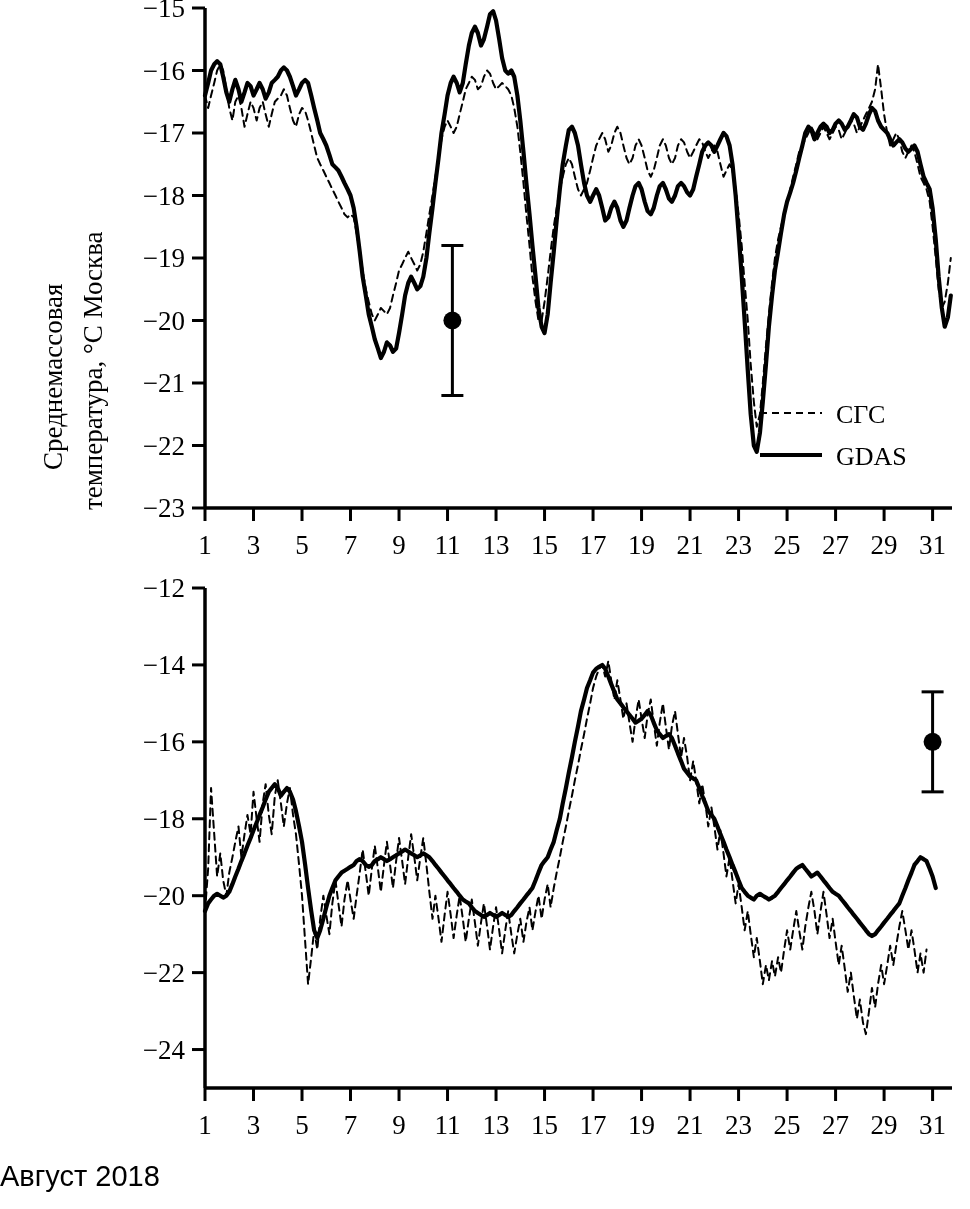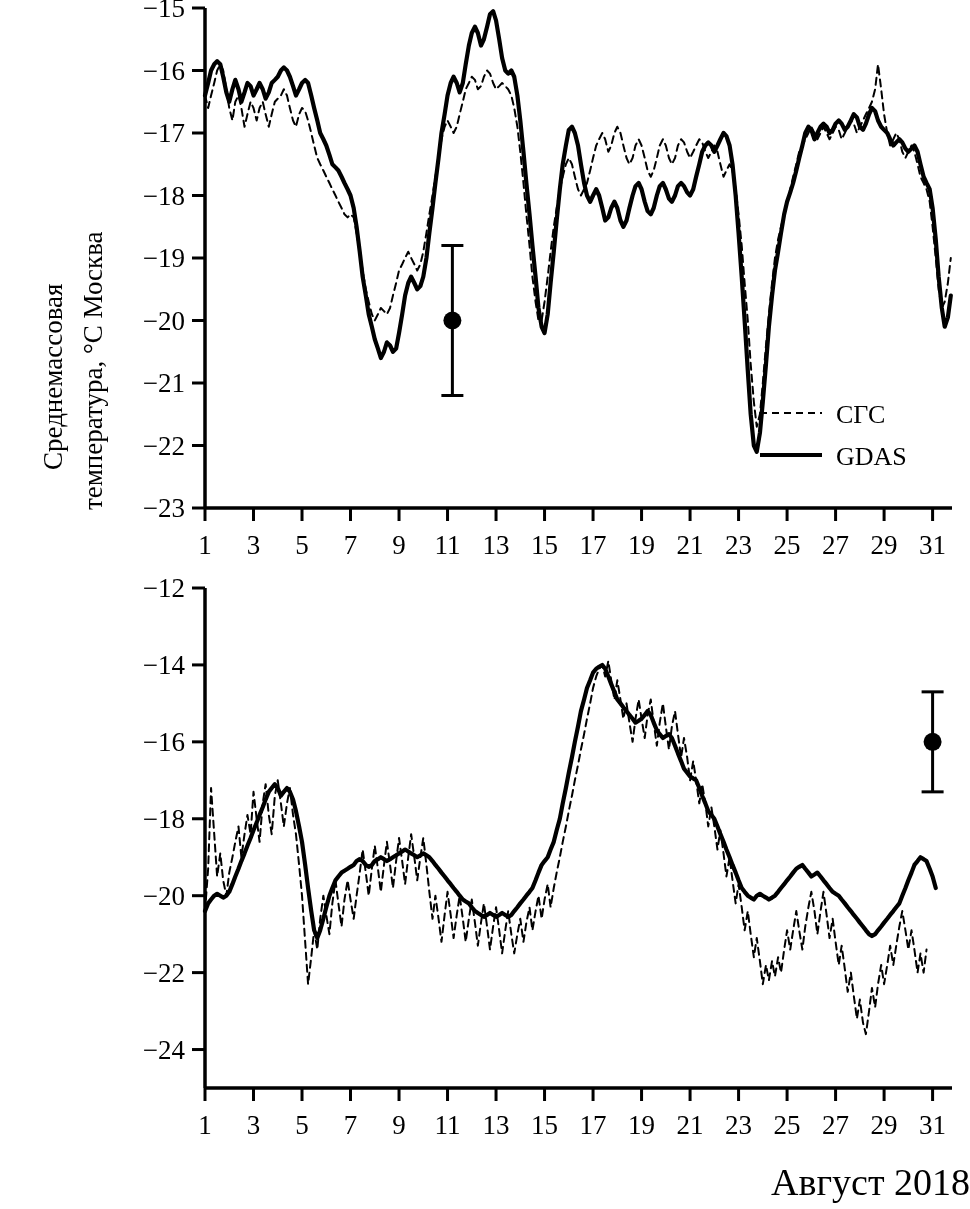--- a/index.html
+++ b/index.html
@@ -21,23 +21,23 @@
   .ylabel-line2{
     position:absolute;
     font-family:"Liberation Serif",serif;
     font-size:27px;
     white-space:nowrap;
     transform-origin:0 0;
     transform:rotate(-90deg);
   }
   .xaxis-title{
     position:absolute;
-    font-family:Liberation Serif, serif;
-    font-size:38px;
-    text-align:right;
+    font-family:Liberation Sans, sans-serif;
+    font-size:29px;
+    text-align:left;
     width:100%;
   }
 </style>
 </head>
 <body>
 
 <div id="root">
 
   <div class="panel" style="left:0;top:0;width:970px;height:560px;">
     <div class="ylabel" style="left:38px;top:470px;">Среднемассовая</div>

